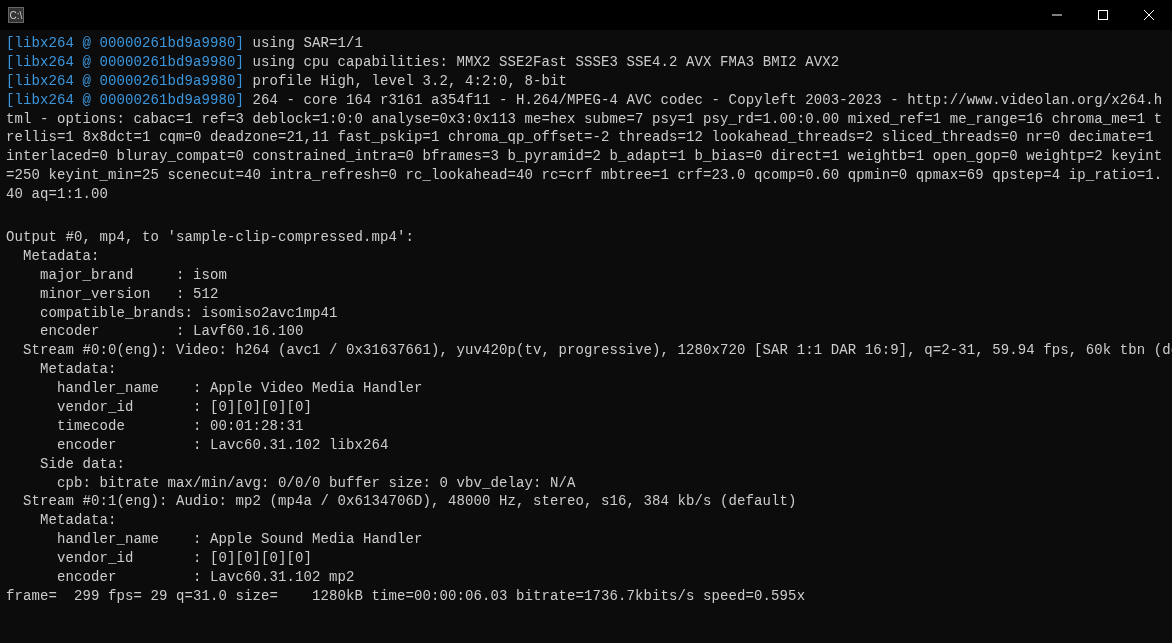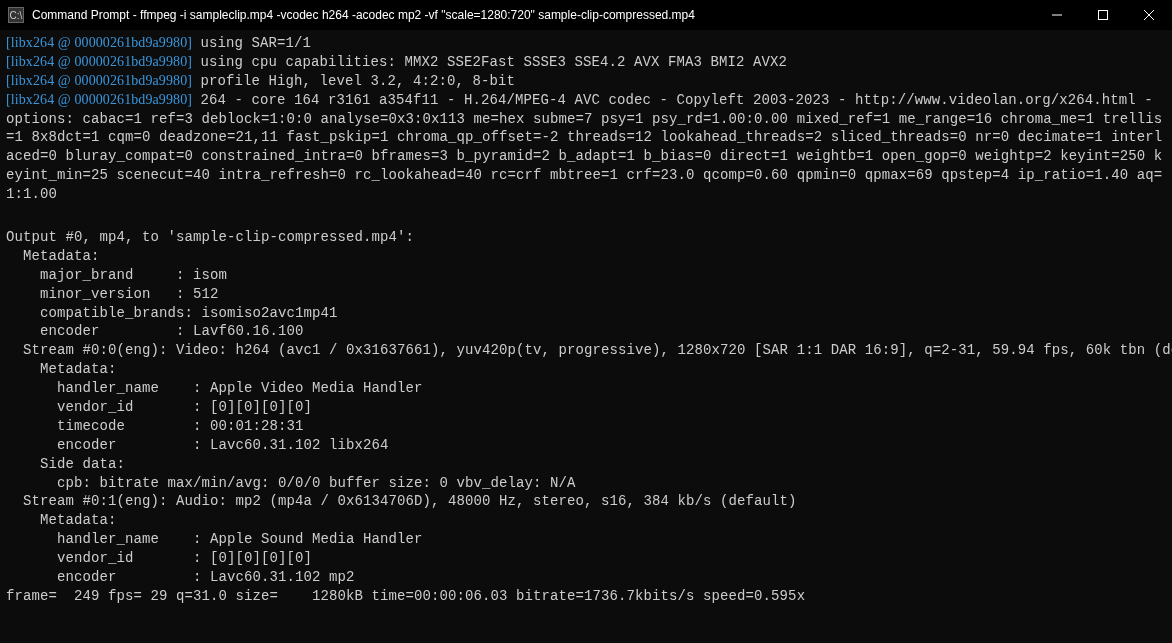--- a/index.html
+++ b/index.html
@@ -41,31 +41,30 @@
       font-family: 'Segoe UI', sans-serif;
     }
     .terminal {
       padding: 4px 6px;
       white-space: pre-wrap;
       word-break: break-all;
       line-height: 1.35;
       font-size: 14px;
       letter-spacing: 0.1px;
     }
-    .tag { color: #3a96dd; font-family: Liberation Serif, serif; }
+    .tag { color: #3a96dd; }
     .log { color: #cccccc; margin-top: 24px; }
     .status-line { color: #cccccc; }
   </style>
 </head>
 <body>
 
 <div class="titlebar">
   <div class="titlebar-left">
     <span class="titlebar-icon">C:\</span>
-    <span>Command Prompt - ffmpeg  -i sampleclip.mp4 -vcodec h264 -acodec mp2 -vf "scale=1280:720" sample-clip-compressed.mp4</span>
   </div>
   <div class="window-controls">
     <div class="winbtn">
       <svg width="10" height="10" viewBox="0 0 10 10">
           <line x1="0" y1="5" x2="10" y2="5" stroke="#ffffff" stroke-width="1"></line>
         </svg>
     </div>
     <div class="winbtn">
       <svg width="10" height="10" viewBox="0 0 10 10">
           <rect x="0.5" y="0.5" width="9" height="9" fill="none" stroke="#ffffff" stroke-width="1"></rect>
@@ -91,13 +90,13 @@
       handler_name    : Apple Video Media Handler
       vendor_id       : [0][0][0][0]
       timecode        : 00:01:28:31
       encoder         : Lavc60.31.102 libx264
     Side data:
       cpb: bitrate max/min/avg: 0/0/0 buffer size: 0 vbv_delay: N/A
   Stream #0:1(eng): Audio: mp2 (mp4a / 0x6134706D), 48000 Hz, stereo, s16, 384 kb/s (default)
     Metadata:
       handler_name    : Apple Sound Media Handler
       vendor_id       : [0][0][0][0]
-      encoder         : Lavc60.31.102 mp2</div><div class="status-line">frame=  249 fps= 29 q=31.0 size=    1280kB time=00:00:06.03 bitrate=1736.7kbits/s speed=0.595x</div></div>
+      encoder         : Lavc60.31.102 mp2</div><div class="status-line">frame=  299 fps= 29 q=31.0 size=    1280kB time=00:00:06.03 bitrate=1736.7kbits/s speed=0.595x</div></div>
 
 </body></html>

